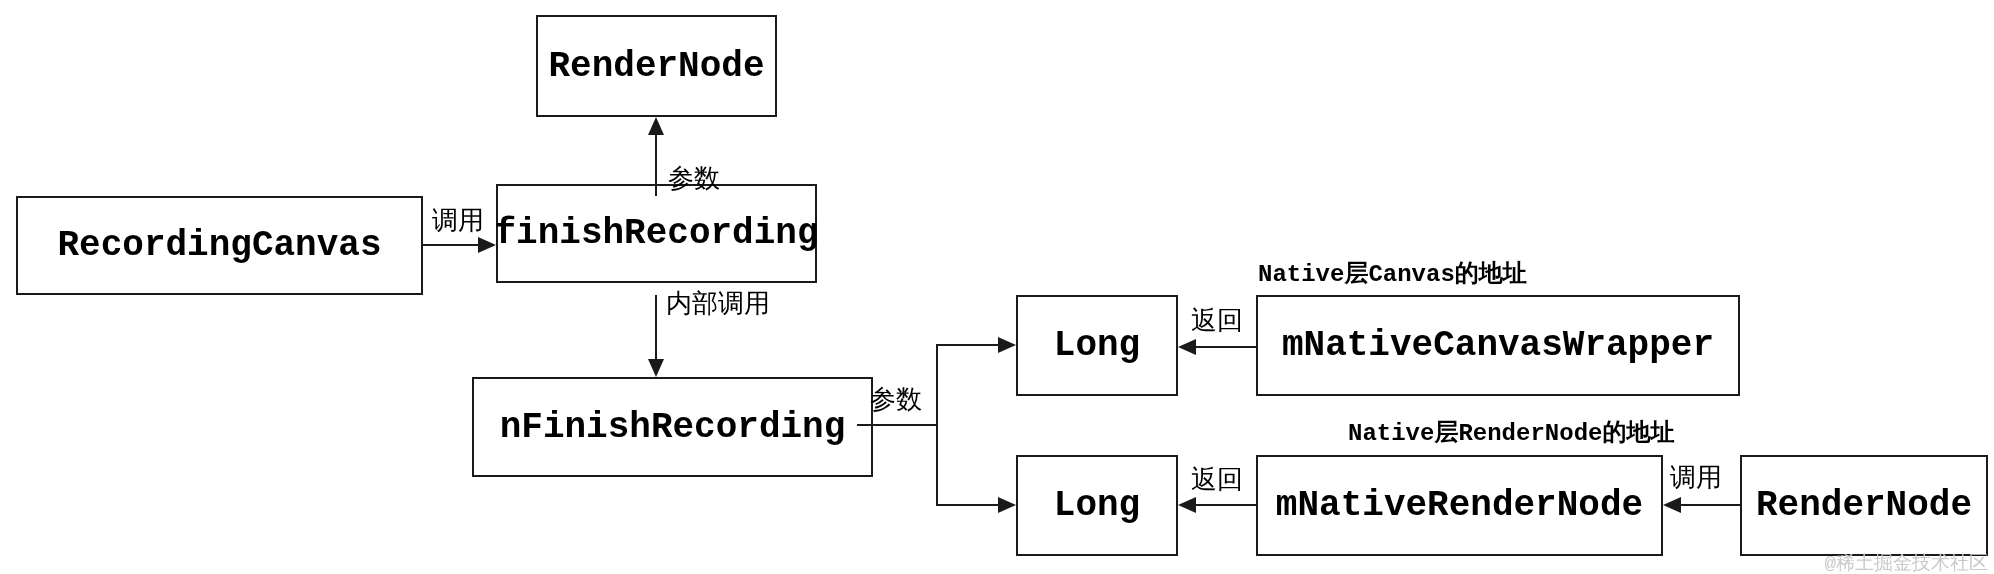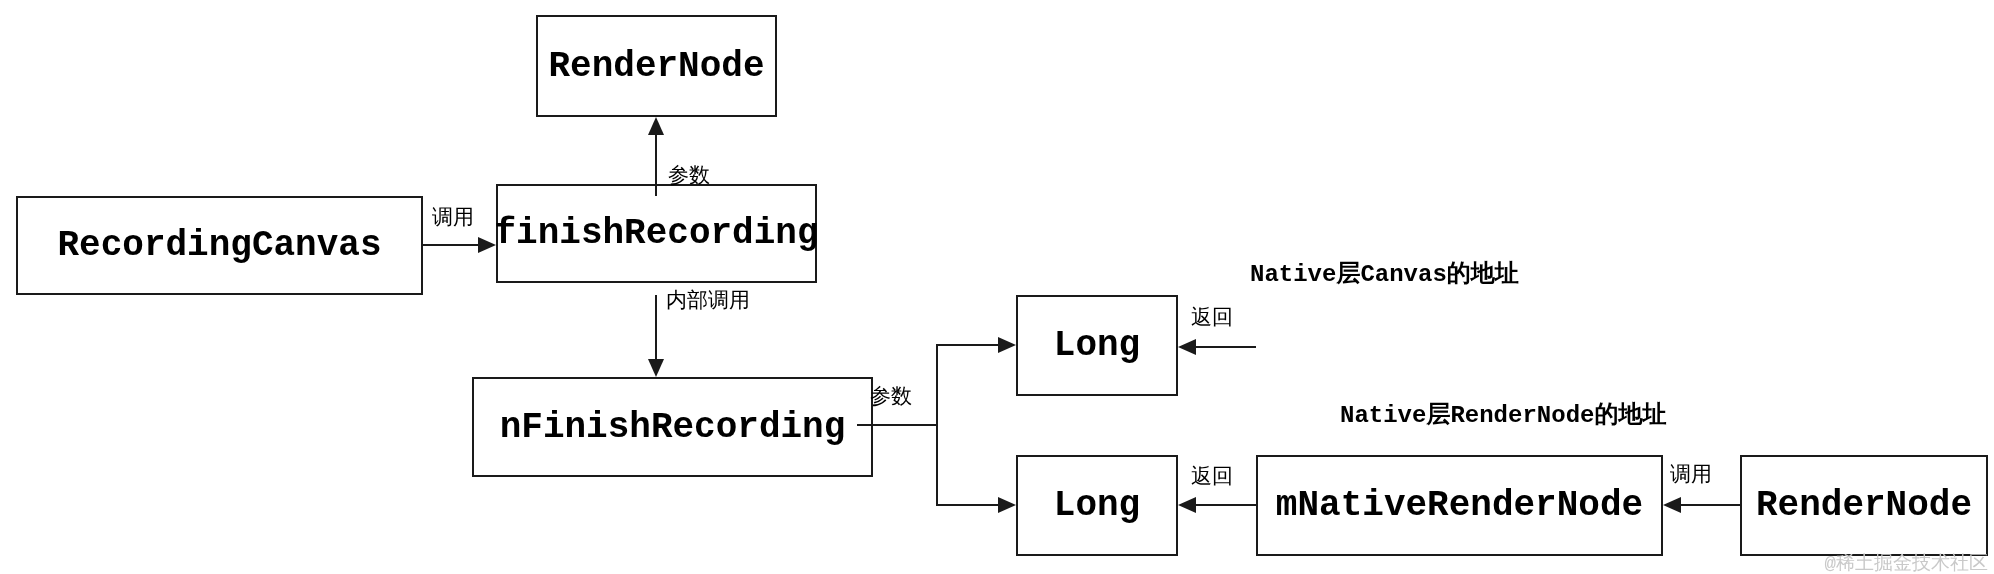--- a/index.html
+++ b/index.html
@@ -29,30 +29,31 @@
   }
   .hline{position:absolute;height:2px;background:var(--stroke);}
   .vline{position:absolute;width:2px;background:var(--stroke);}
   .arrow{position:absolute;width:0;height:0;}
   .arrow-right{border-top:8px solid transparent;border-bottom:8px solid transparent;border-left:18px solid var(--stroke);}
   .arrow-left{border-top:8px solid transparent;border-bottom:8px solid transparent;border-right:18px solid var(--stroke);}
   .arrow-up{border-left:8px solid transparent;border-right:8px solid transparent;border-bottom:18px solid var(--stroke);}
   .arrow-down{border-left:8px solid transparent;border-right:8px solid transparent;border-top:18px solid var(--stroke);}
   .edge-label{
     position:absolute;
-    font-size:21px;
+    font-size:26px;
     color:var(--text);
     white-space:nowrap;
   }
   .annotation{
     position:absolute;
     font-size:24px;
     font-weight:bold;
     color:var(--text);
     white-space:nowrap;
+    margin-left:8px;
   }
   .watermark{
     position:absolute;
     font-size:19px;
     color:var(--watermark);
     white-space:nowrap;
   }
 </style>
 </head>
 <body>
@@ -64,20 +65,21 @@
   <div class="node" style="left:16px;top:196px;width:407px;height:99px;">RecordingCanvas</div>
 
   <div class="node" style="left:496px;top:184px;width:321px;height:99px;">finishRecording</div>
 
   <div class="node" style="left:456px;top:377px;width:401px;height:100px;margin-left:16px;">nFinishRecording</div>
 
   <div class="node" style="left:1016px;top:295px;width:162px;height:101px;">Long</div>
 
   <div class="node" style="left:1016px;top:455px;width:162px;height:101px;">Long</div>
 
+  <div class="node" style="left:1256px;top:295px;width:484px;height:101px;">mNativeCanvasWrapper</div>
 
   <div class="node" style="left:1256px;top:455px;width:407px;height:101px;">mNativeRenderNode</div>
 
   <div class="node" style="left:1740px;top:455px;width:248px;height:101px;">RenderNode</div>
 
   <div class="hline" style="left:423px;top:244px;width:57px;"></div>
   <div class="arrow arrow-right" style="left:478px;top:237px;"></div>
   <span class="edge-label" style="left:432px;top:203px;">调用</span>
 
   <div class="vline" style="left:655px;top:133px;height:63px;"></div>
@@ -102,17 +104,17 @@
 
   <div class="hline" style="left:1194px;top:504px;width:62px;"></div>
   <div class="arrow arrow-left" style="left:1178px;top:497px;"></div>
   <span class="edge-label" style="left:1191px;top:462px;">返回</span>
 
   <div class="hline" style="left:1679px;top:504px;width:61px;"></div>
   <div class="arrow arrow-left" style="left:1663px;top:497px;"></div>
   <span class="edge-label" style="left:1670px;top:460px;">调用</span>
 
   <span class="annotation" style="left:1250px;top:257px;">Native层Canvas的地址</span>
-  <span class="annotation" style="left:1340px;top:398px;">Native层RenderNode的地址</span>
+  <span class="annotation" style="left:1340px;top:416px;">Native层RenderNode的地址</span>
 
   <span class="watermark" style="right:6px;top:550px;">@稀土掘金技术社区</span>
 
 </div>
 
 </body></html>

